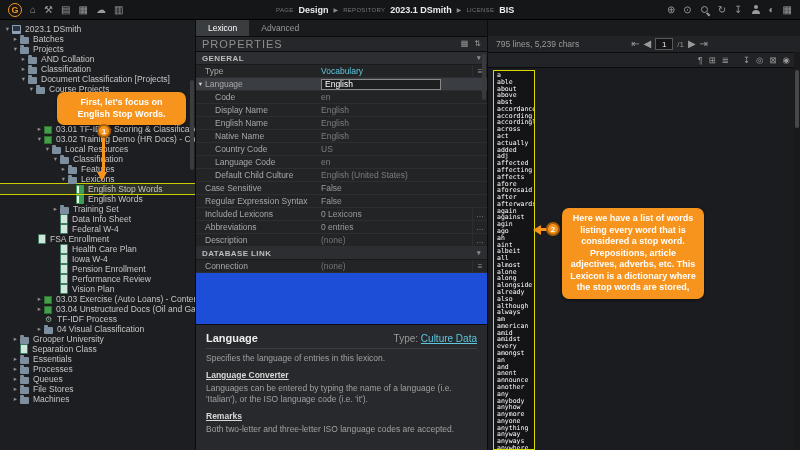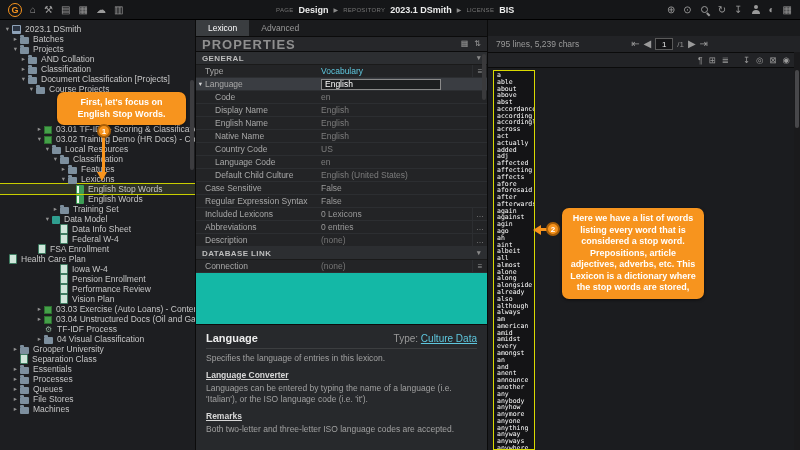--- a/index.html
+++ b/index.html
@@ -38,27 +38,27 @@
   .ti-computer::after{content:"";position:absolute;left:1px;top:1px;right:1px;bottom:3px;background:#2b3442;}
   .ti-folder{background:#7d8f9e;height:7px;margin-top:2px;border-radius:1px;}
   .ti-folder::before{content:"";position:absolute;top:-2px;left:0;width:4px;height:2px;background:#7d8f9e;border-radius:1px 1px 0 0;}
   .ti-cube{background:#44a048;border:1px solid #2e7031;width:6px;height:6px;margin-top:1px;box-sizing:content-box;}
   .ti-book{background:#3d9e55;width:8px;height:9px;border-radius:1px;}
   .ti-book::before{content:"";position:absolute;left:1px;top:1px;width:2px;height:7px;background:#e9f5ea;}
   .ti-model{background:#2f9e8f;width:8px;height:8px;margin-top:1px;border-radius:1px;}
   .ti-doc{background:#cfe6da;width:6px;height:8px;border:1px solid #3f7f63;border-radius:1px;margin-top:0;box-sizing:content-box;}
   .ti-gear{font-size:8px;color:#8fae9a;line-height:9px;text-align:center;background:none;}
   
-  .center{width:292px;flex:0 0 auto;display:flex;flex-direction:column;background:#14b8a6;
+  .center{width:292px;flex:0 0 auto;display:flex;flex-direction:column;background:#1d4ed8;
           border-right:1px solid #0b0b0b;box-sizing:border-box;}
   .tabs{height:16px;background:#1a1b1d;display:flex;align-items:stretch;border-bottom:1px solid #0b0b0b;}
   .tab{padding:0 12px;font-size:8.5px;color:#9a9a9a;display:flex;align-items:center;}
   .tab.active{background:#3a3d40;color:#fff;}
   .props-header{height:14px;background:#26272a;display:flex;align-items:center;padding:0 6px;border-bottom:1px solid #0b0b0b;}
-  .props-title{font-size:13px;letter-spacing:1px;color:#8f8f8f;font-weight:bold;}
+  .props-title{font-size:11px;letter-spacing:1px;color:#8f8f8f;font-weight:normal;}
   #props-icons{margin-left:auto;display:flex;gap:6px;}
   #props-icons .tbi{font-size:8px;}
   .props-body{flex:1;overflow:hidden;position:relative;}
   .psec{height:12px;background:#2c2e31;display:flex;align-items:center;padding:0 6px;font-size:8px;font-weight:bold;
         color:#bdbdbd;letter-spacing:.4px;border-bottom:1px solid #1a1a1a;}
   .psec-ch{margin-left:auto;color:#8a8a8a;font-size:7px;}
   .prow{height:12px;display:flex;align-items:center;border-bottom:1px solid #2c2e31;font-size:8.5px;background:#232426;}
   .prow.sel{background:#3a3d42;}
   .pexp{width:9px;flex:0 0 auto;text-align:center;font-size:6.5px;color:#d8d8d8;}
   .plabel{width:116px;flex:0 0 auto;color:#a8a8a8;overflow:hidden;white-space:nowrap;}
@@ -240,41 +240,36 @@
           <div class="trow" style="padding-left: 67px;">
             <span class="texp"></span>
             <span class="ti ti-book"></span>
             <span class="tlabel">English Words</span>
           </div>
           <div class="trow" style="padding-left: 51px;">
             <span class="texp">▸</span>
             <span class="ti ti-folder"></span>
             <span class="tlabel">Training Set</span>
           </div>
-          <div class="trow" style="padding-left: 43px;">
-            <span class="texp">▾</span>
-            <span class="ti ti-model"></span>
-            <span class="tlabel">Data Model</span>
-          </div>
           <div class="trow" style="padding-left: 51px;">
             <span class="texp"></span>
             <span class="ti ti-doc"></span>
             <span class="tlabel">Data Info Sheet</span>
           </div>
           <div class="trow" style="padding-left: 51px;">
             <span class="texp"></span>
             <span class="ti ti-doc"></span>
             <span class="tlabel">Federal W-4</span>
           </div>
           <div class="trow" style="padding-left: 29px;">
             <span class="texp"></span>
             <span class="ti ti-doc"></span>
             <span class="tlabel">FSA Enrollment</span>
           </div>
-          <div class="trow" style=" text-align: center;">
+          <div class="trow" style="padding-left: 51px; text-align: center;">
             <span class="texp"></span>
             <span class="ti ti-doc"></span>
             <span class="tlabel">Health Care Plan</span>
           </div>
           <div class="trow" style="padding-left: 51px;">
             <span class="texp"></span>
             <span class="ti ti-doc"></span>
             <span class="tlabel">Iowa W-4</span>
           </div>
           <div class="trow" style="padding-left: 51px;">

